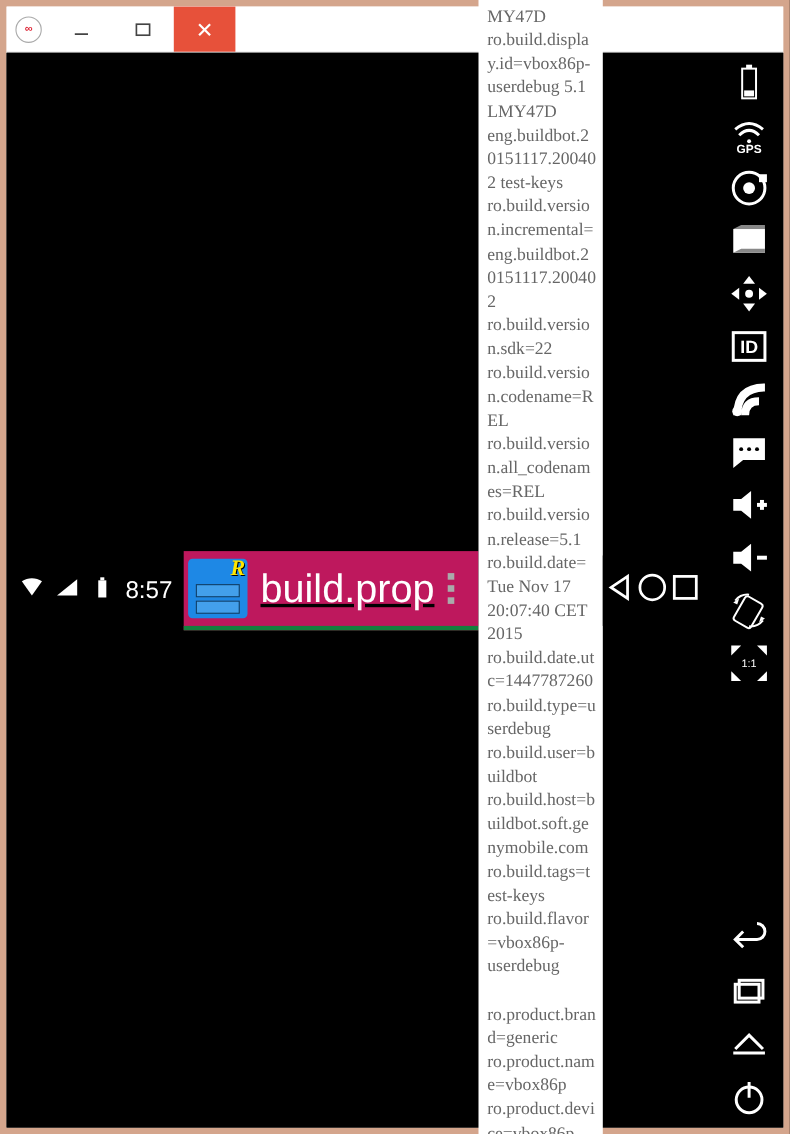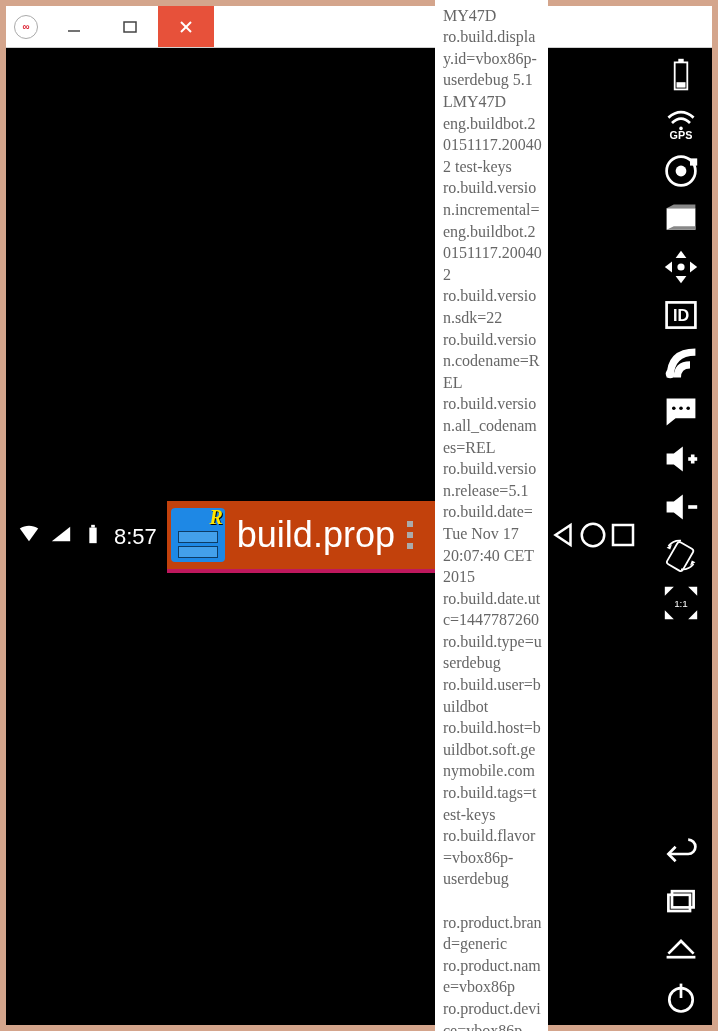--- a/index.html
+++ b/index.html
@@ -98,25 +98,26 @@
     align-items: center;
     justify-content: flex-end;
     color: #fff;
     font-size: 22px;
     gap: 10px;
     padding-right: 10px;
   }
   .statusbar svg { width: 22px; height: 22px; fill: #fff; }
   .appbar {
     height: 72px;
-    background: #c2410c;
-    display: flex;
-    align-items: center;
-    border-bottom: 4px solid #be185d;
+    background: #be185d;
+    display: flex;
+    align-items: center;
+    border-bottom: 4px solid #15803d;
     padding-right: 10px;
+    text-decoration: underline;
   }
   .filecab {
     width: 54px; height: 54px;
     background: #1e88e5;
     margin: 0 12px 0 4px;
     border-radius: 4px;
     position: relative;
     display: flex;
     flex-direction: column;
     align-items: center;

